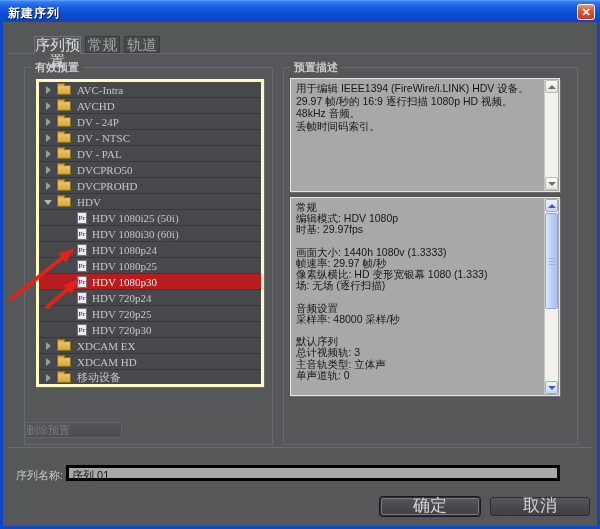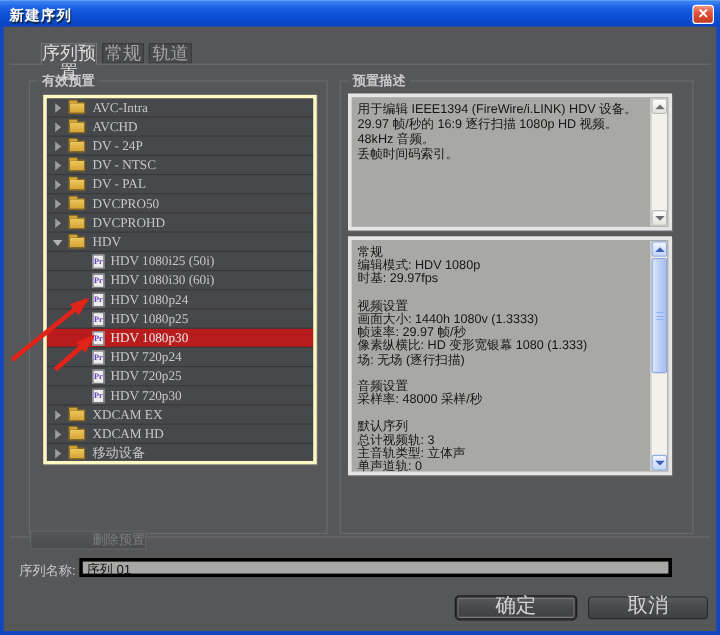--- a/index.html
+++ b/index.html
@@ -48,25 +48,25 @@
   .expander.open::before { content:''; position:absolute; left:0; top:3px;
     border-top:5px solid #b4b4b6; border-left:4px solid transparent; border-right:4px solid transparent; }
   .folder-ic { width:14px; height:10px; background:linear-gradient(180deg,#ecc75e,#d5a435); border-radius:1px;
     position:relative; margin-right:6px; flex:0 0 auto; border:1px solid #8a6d1e; }
   .folder-ic::before { content:''; position:absolute; left:-1px; top:-3px; width:6px; height:2px;
     background:#d5a435; border:1px solid #8a6d1e; border-bottom:none; border-radius:1px 1px 0 0; }
   .pr-ic { width:10px; height:12px; background:#ededee; border:1px solid #77777a; margin-right:5px; flex:0 0 auto;
     color:#6a3ec8; font-size:7px; font-weight:bold; display:flex; align-items:center; justify-content:center; }
 
   
-  .delete-btn { position:absolute; left:25px; top:442px; width:97px; height:16px; border:1px solid #646568; border-radius:2px;
-    background:linear-gradient(180deg,#545558,#4b4c4f); color:#7b7c7f; font-size:11px; text-align:right; line-height:14px; }
-
-  
-  .ta { position:absolute; left:290px; width:270px; background:#a8a8a6; border:3px solid #e5e5e5;
+  .delete-btn { position:absolute; left:25px; top:422px; width:97px; height:16px; border:1px solid #646568; border-radius:2px;
+    background:linear-gradient(180deg,#545558,#4b4c4f); color:#7b7c7f; font-size:11px; text-align:left; line-height:14px; }
+
+  
+  .ta { position:absolute; left:290px; width:270px; background:#a8a8a6; border:1px solid #e5e5e5;
     box-shadow:1px 1px 0 #6d6d70; color:#161616; overflow:hidden; }
   .ta1 { top:78px; height:114px; font-size:10.5px; }
   .ta2 { top:197px; height:199px; font-size:10.5px; }
   .ta .lines { padding:3px 18px 0 5px; }
   .ta1 .ta-line { height:12.5px; white-space:nowrap; }
   .ta2 .ta-line { height:11.2px; white-space:nowrap; }
 
   
   .sb { position:absolute; top:1px; bottom:1px; right:1px; width:14px; background:#f2f1ec; border-left:1px solid #c8c8c4; }
   .sb-btn { position:absolute; left:0; width:13px; height:13px; display:flex; align-items:center; justify-content:center; }
@@ -229,21 +229,20 @@
         </div>
     </div>
   </div>
 
   <div class="ta ta2">
     <div class="lines">
         <div class="ta-line">常规</div>
         <div class="ta-line">编辑模式: HDV 1080p</div>
         <div class="ta-line">时基: 29.97fps</div>
         <div class="ta-line"></div>
-        <div class="ta-line">视频设置</div>
         <div class="ta-line">画面大小: 1440h 1080v (1.3333)</div>
         <div class="ta-line">帧速率: 29.97 帧/秒</div>
         <div class="ta-line">像素纵横比: HD 变形宽银幕 1080 (1.333)</div>
         <div class="ta-line">场: 无场 (逐行扫描)</div>
         <div class="ta-line"></div>
         <div class="ta-line">音频设置</div>
         <div class="ta-line">采样率: 48000 采样/秒</div>
         <div class="ta-line"></div>
         <div class="ta-line">默认序列</div>
         <div class="ta-line">总计视频轨: 3</div>

